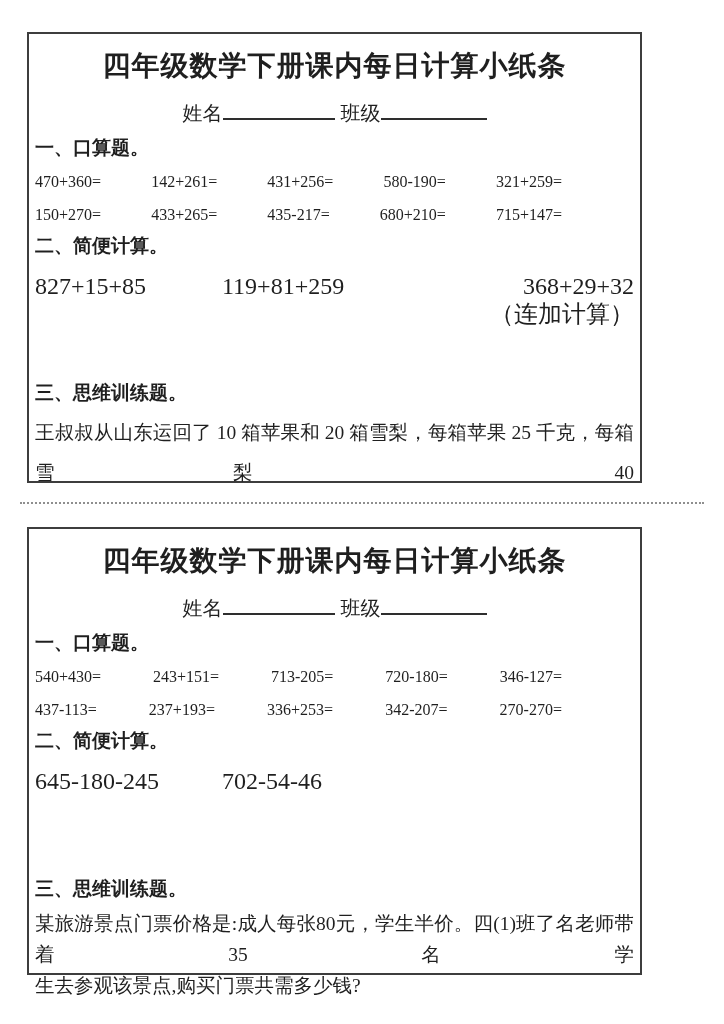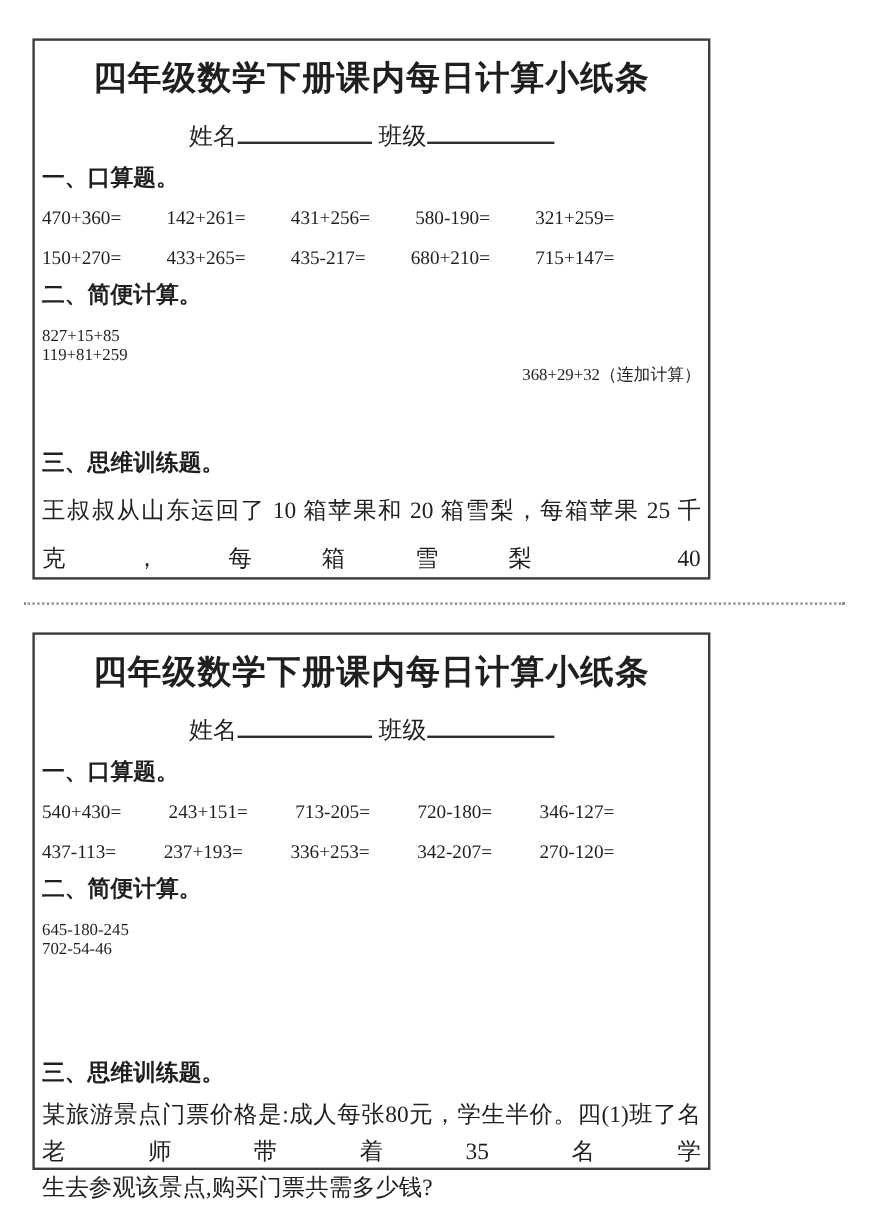--- a/index.html
+++ b/index.html
@@ -13,21 +13,21 @@
   .page{
     position:relative;
     width:724px;height:1024px;
     background:var(--paper);
     font-family:"Liberation Serif","DejaVu Serif",serif;
     color:var(--text);
     overflow:hidden;
   }
   .sheet{
     position:absolute;
-    left:27px;width:565px;
+    left:27px;width:615px;
     box-sizing:border-box;
     border:2px solid var(--border);
     background:var(--paper);
     padding:0 6px 0 6px;
   }
   .sheet--1{top:32px;height:451px;}
   .sheet--2{top:527px;height:448px;}
   .cutline{
     position:absolute;
     left:20px;top:502px;width:684px;height:0;
@@ -66,23 +66,22 @@
     display:flex;
     justify-content:space-between;
     margin:11px 72px 0 0;
     font-size:16px;
     line-height:1.2;
   }
   .oral-row + .oral-row{margin-top:14px;}
   .simp-row{
     display:flex;
     margin:13px 0 0 0;
-    font-size:14px;
+    font-size:24px;
     line-height:1.2;
-    flex-direction:column;
   }
   .simp-item--1{width:187px;flex:none;}
   .simp-item--2{width:253px;flex:none;}
   .simp-item--3{flex:1;text-align:right;}
   .sec--think{margin-top:51px;}
   .sheet--2 .sec--think{margin-top:81px;}
   .problem{
     margin:7px 0 0 0;
     font-size:19.5px;
   }
@@ -156,21 +155,21 @@
       <span>243+151=</span>
       <span>713-205=</span>
       <span>720-180=</span>
       <span>346-127=</span>
     </div>
     <div class="oral-row">
       <span>437-113=</span>
       <span>237+193=</span>
       <span>336+253=</span>
       <span>342-207=</span>
-      <span>270-120=</span>
+      <span>270-270=</span>
     </div>
 
     <div class="sec">二、简便计算。</div>
 
     <div class="simp-row">
       <span class="simp-item--1">645-180-245</span>
       <span class="simp-item--2">702-54-46</span>
     </div>
 
     <div class="sec sec--think">三、思维训练题。</div>

